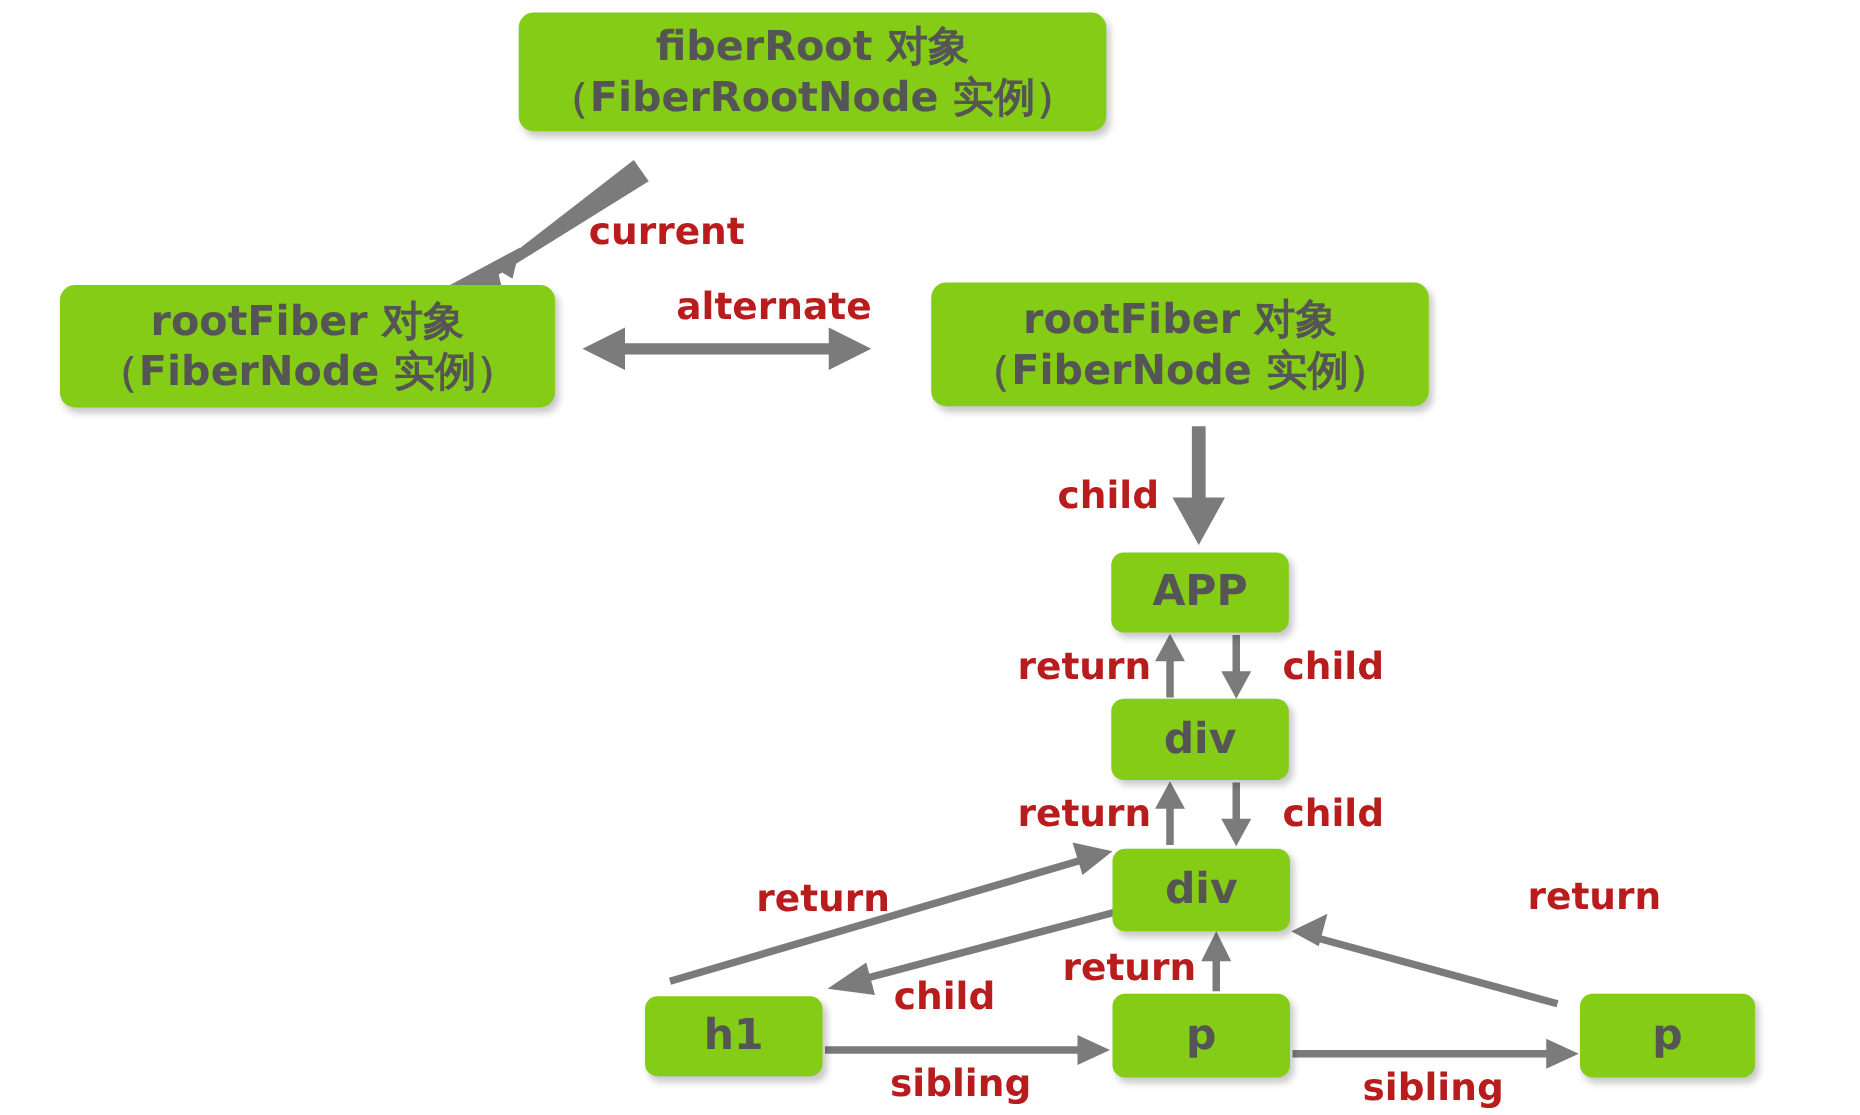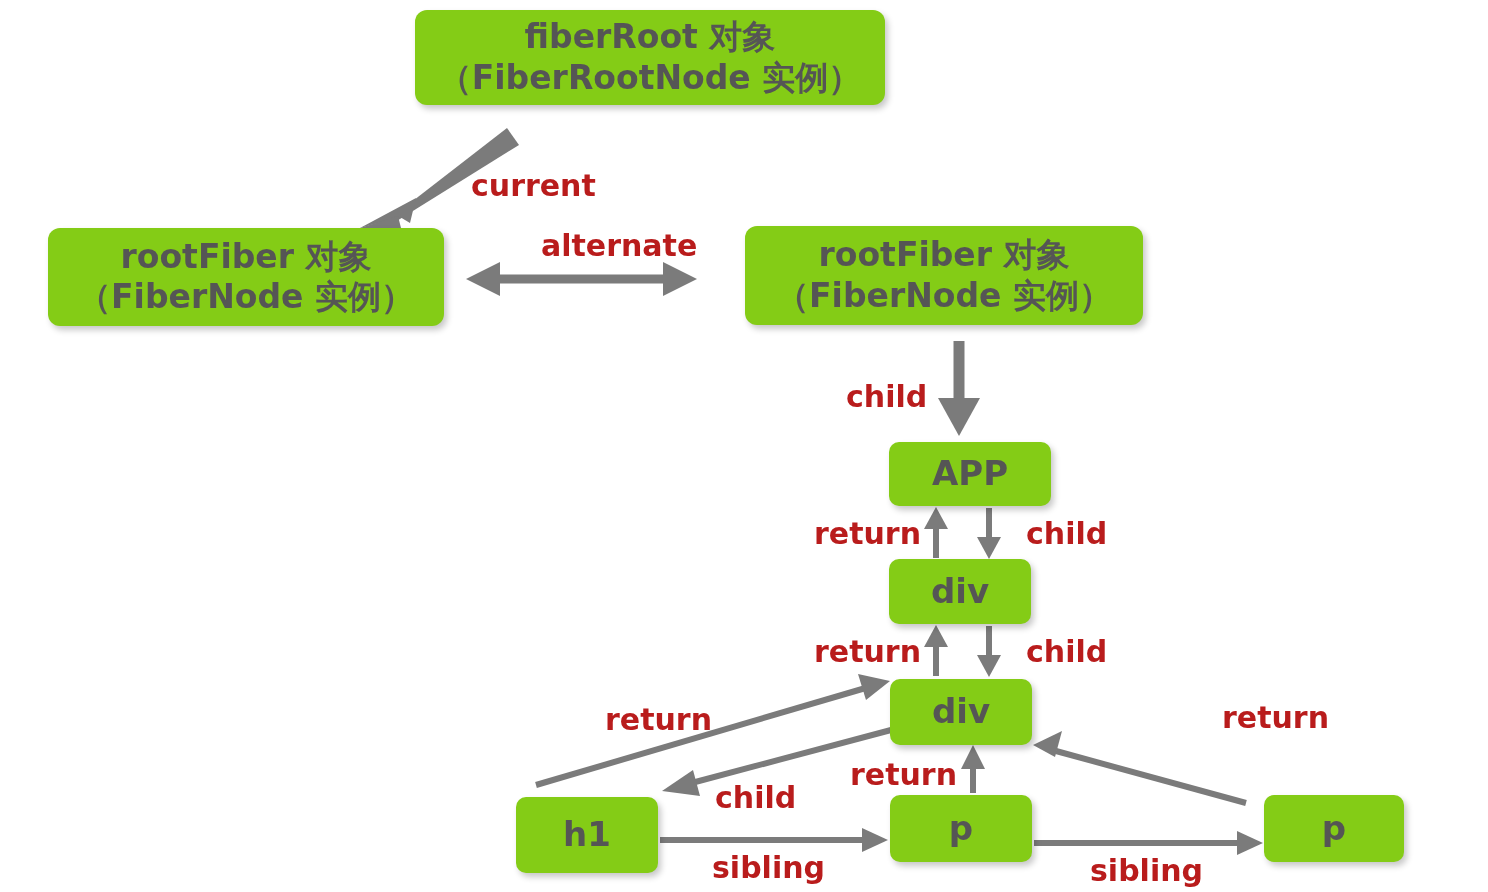--- a/index.html
+++ b/index.html
@@ -144,33 +144,33 @@
   <div class="node node-big" style="left:48px; top:228px; width:396px; height:98px;">
     <span class="line1">rootFiber 对象</span>
     <span class="line2">（FiberNode 实例）</span>
   </div>
 
   <div class="node node-big" style="left:745px; top:226px; width:398px; height:99px;">
     <span class="line1">rootFiber 对象</span>
     <span class="line2">（FiberNode 实例）</span>
   </div>
 
-  <div class="node node-small" style="left:889px; top:442px; width:162px; height:64px;">
+  <div class="node node-small" style="left:889px; top:442px; width:142px; height:64px;">
     <span>APP</span>
   </div>
 
   <div class="node node-small" style="left:889px; top:559px; width:142px; height:65px;">
     <span>div</span>
   </div>
 
   <div class="node node-small" style="left:890px; top:679px; width:142px; height:66px;">
     <span>div</span>
   </div>
 
-  <div class="node node-small" style="left:516px; top:797px; width:142px; height:76px;">
+  <div class="node node-small" style="left:516px; top:797px; width:142px; height:64px;">
     <span>h1</span>
   </div>
 
   <div class="node node-small" style="left:890px; top:795px; width:142px; height:67px;">
     <span>p</span>
   </div>
 
   <div class="node node-small" style="left:1264px; top:795px; width:140px; height:67px;">
     <span>p</span>
   </div>

